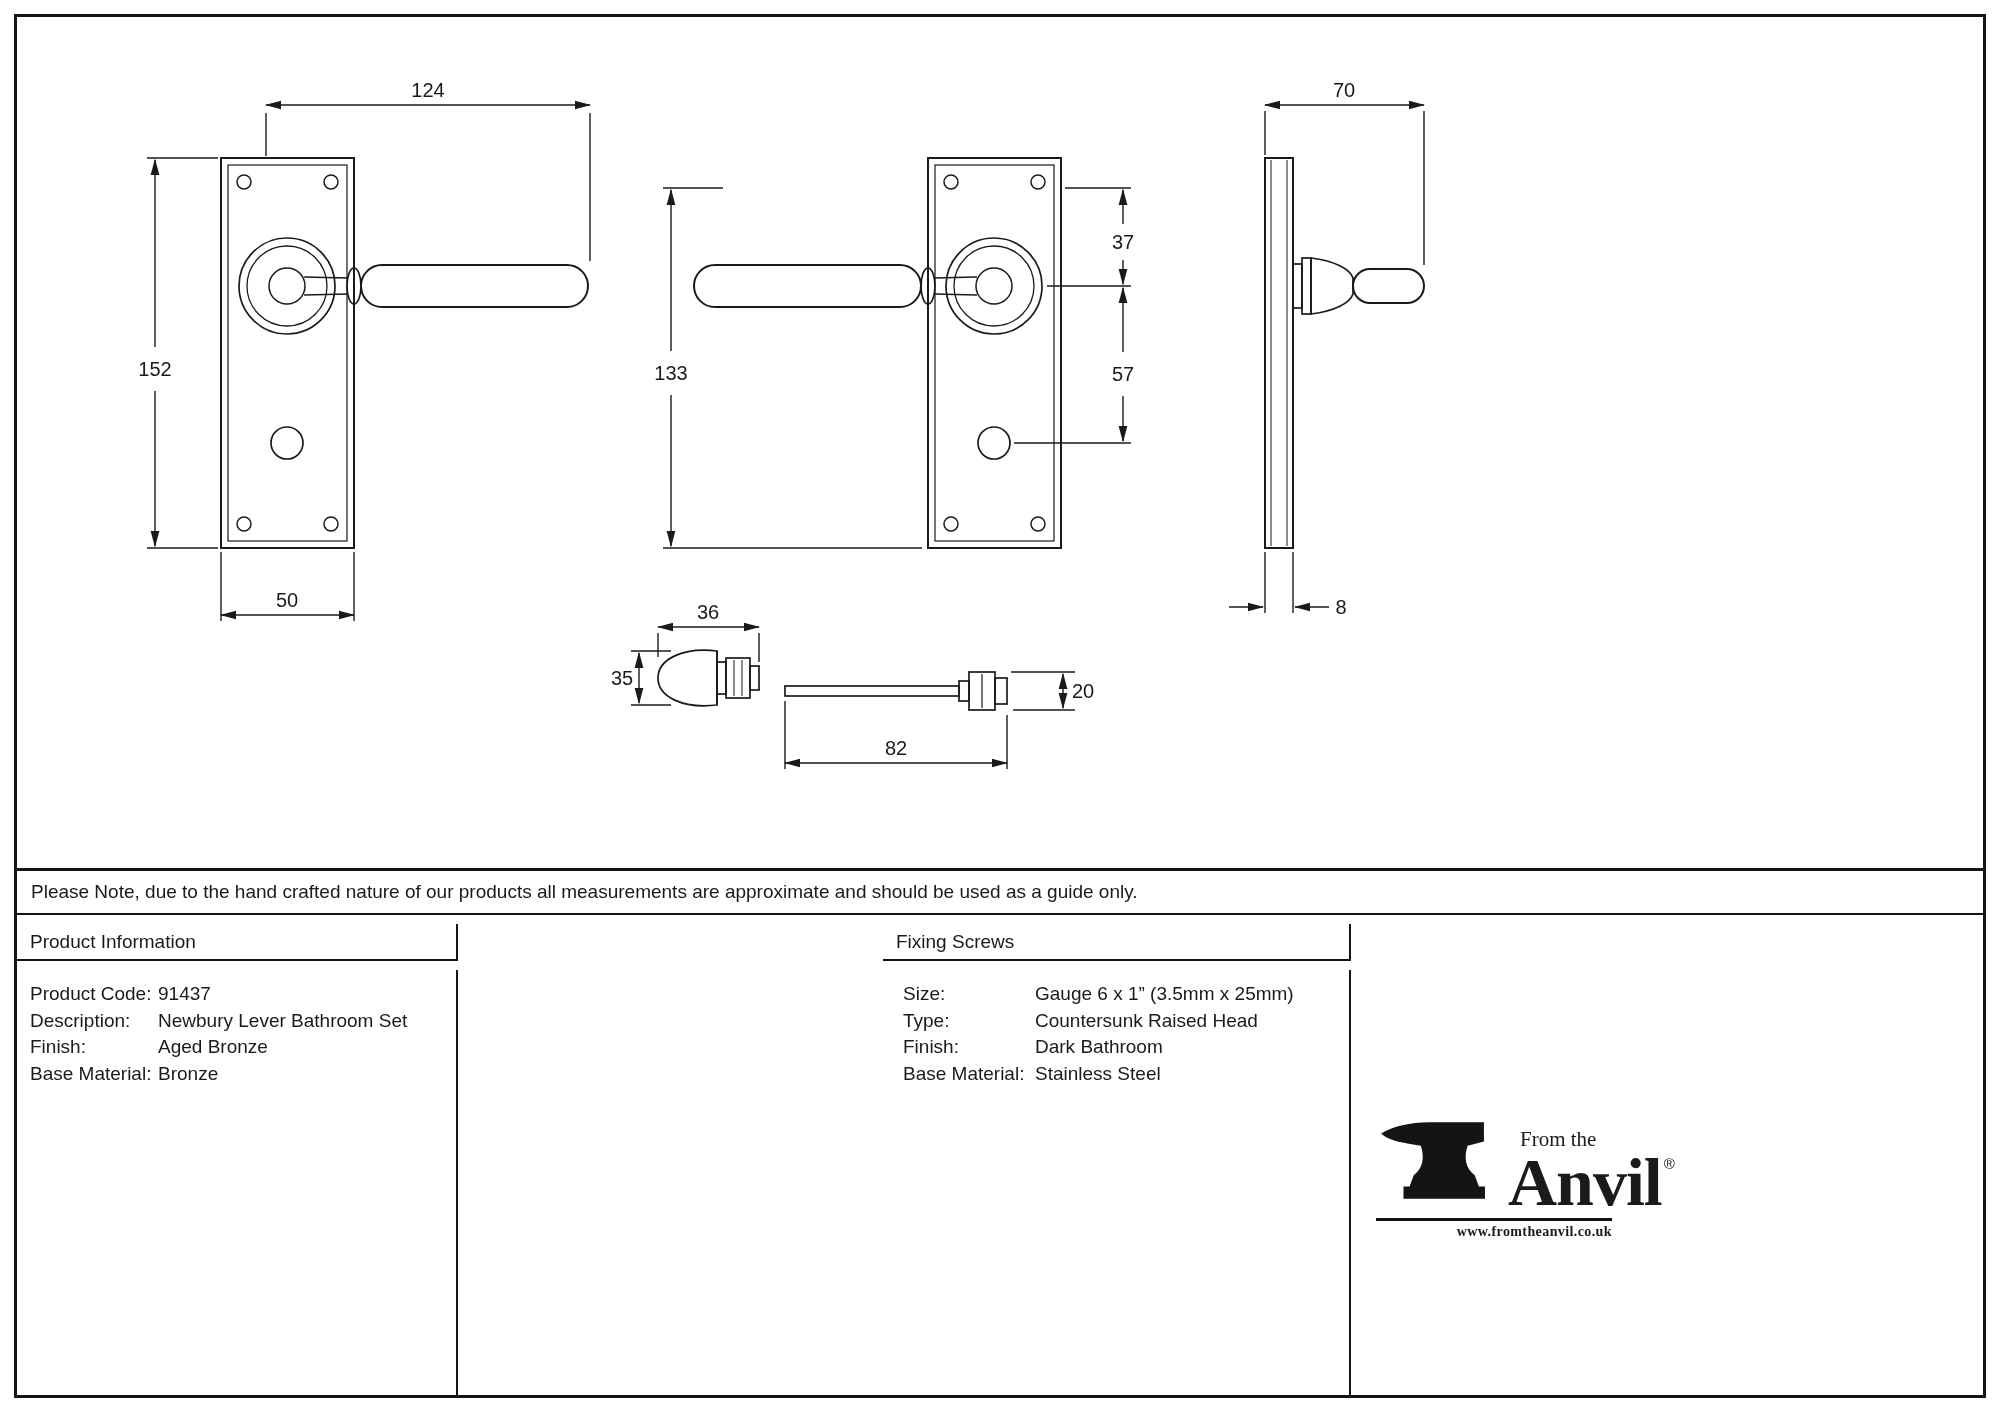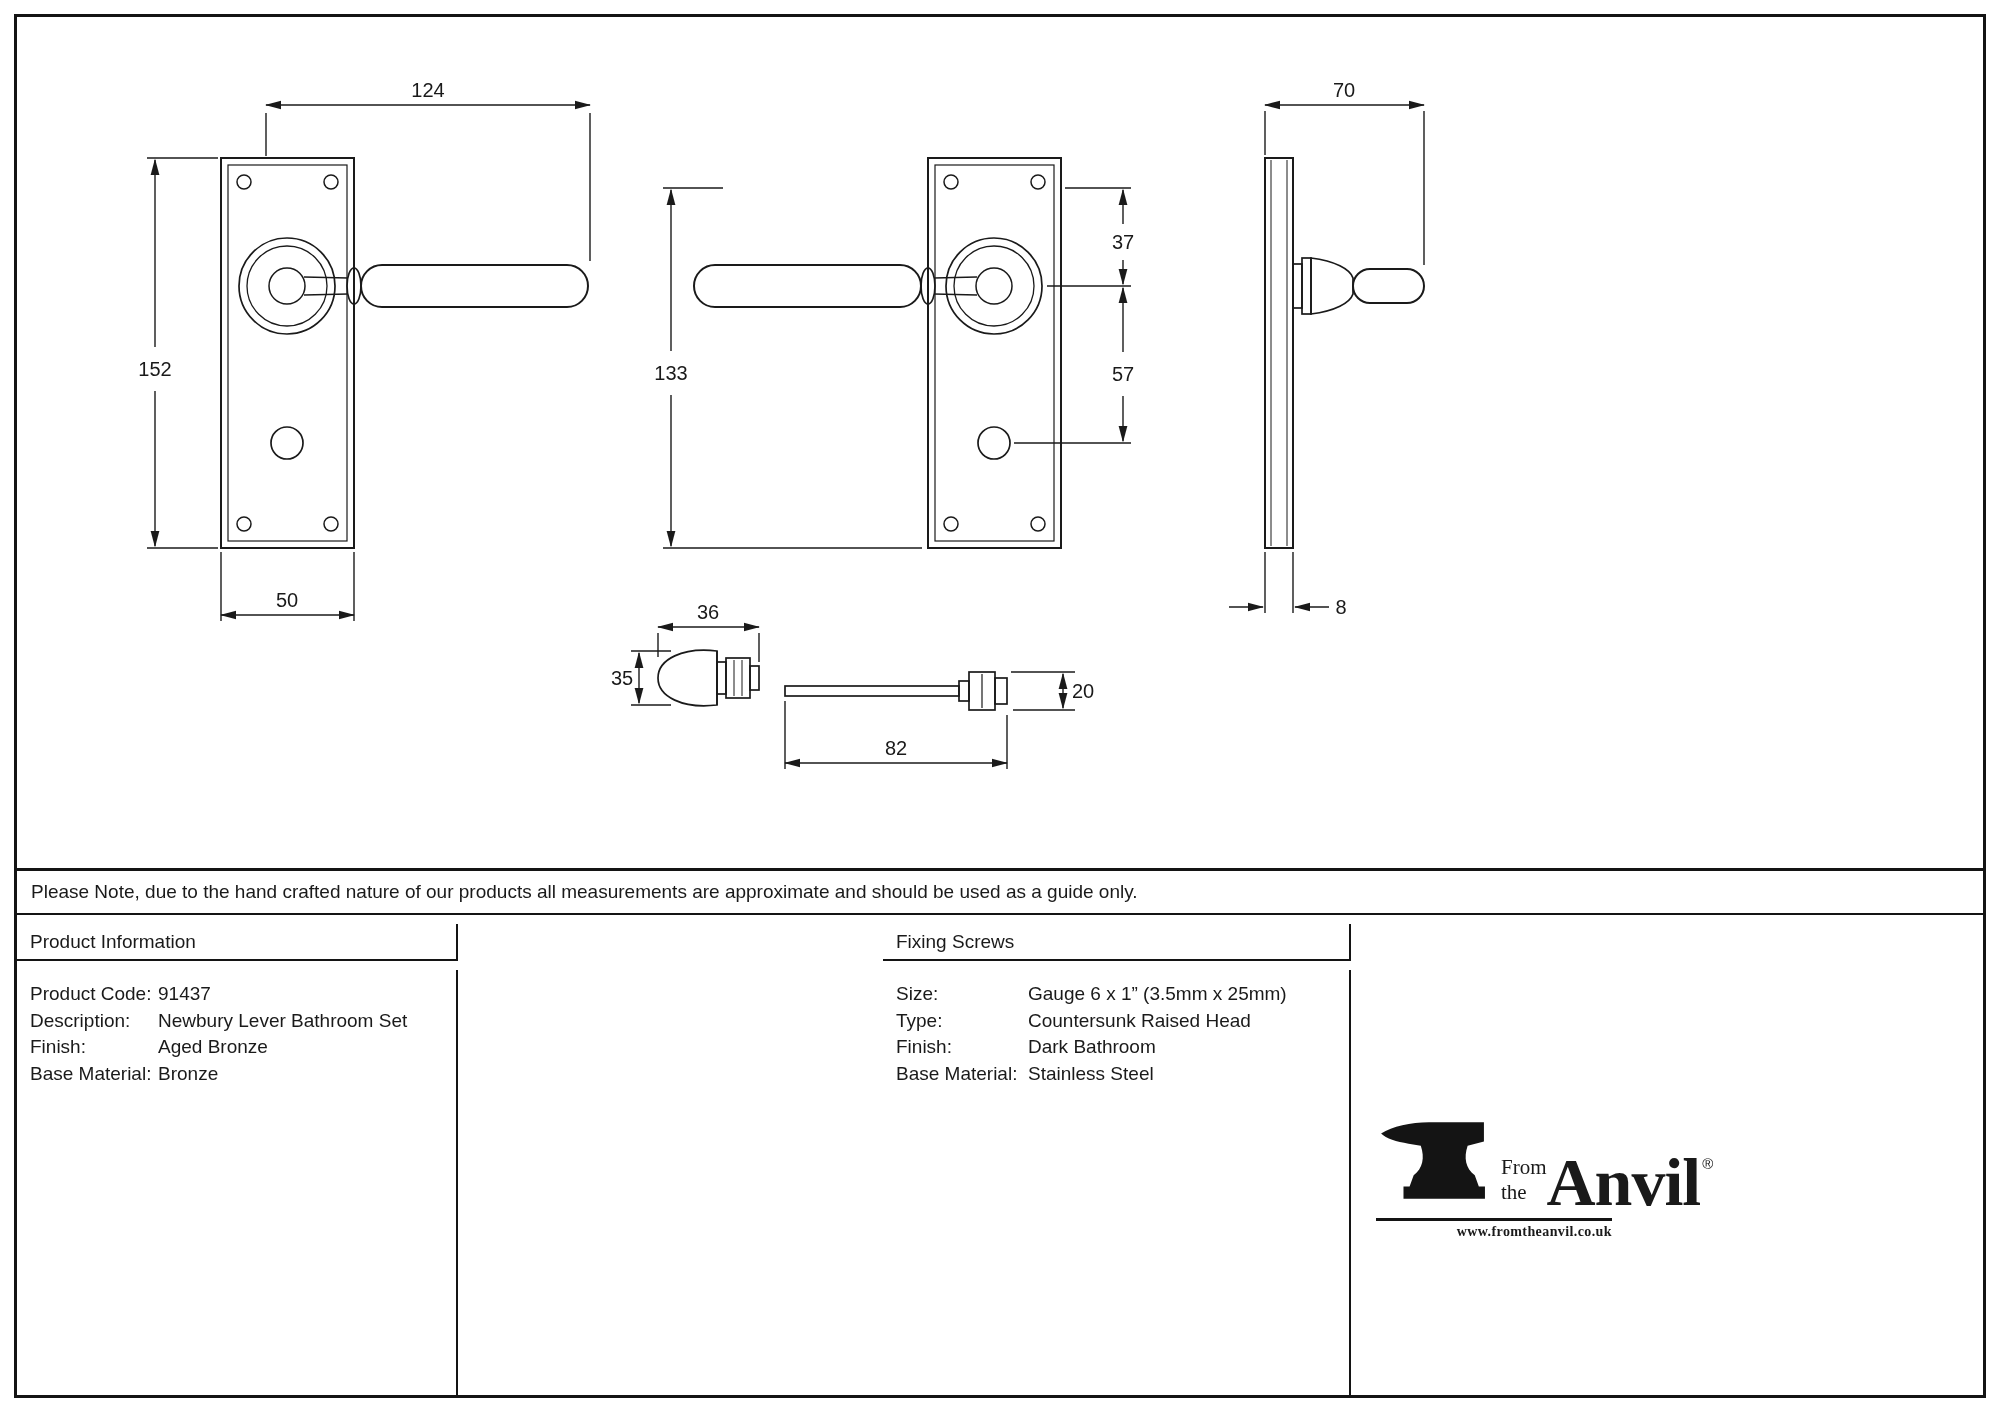--- a/index.html
+++ b/index.html
@@ -47,34 +47,34 @@
   .hdr.col2 { grid-column: 2; }
   .hdr.col3 { grid-column: 3; }
   .cell {
     grid-row: 3;
     border-right: 2px solid #141414;
     padding: 11px 13px;
     line-height: 26.5px;
   }
   .cell.col1 { grid-column: 1; }
   .cell.col2 { grid-column: 2; }
-  .cell.col3 { grid-column: 3; }
+  .cell.col3 { grid-column: 3; margin-left: 7px; }
   .kv-row { display: flex; }
   .kv-label { width: 128px; flex: none; }
   .cell.col3 .kv-label { width: 132px; }
 
   .logo-cell {
     grid-column: 4; grid-row: 2 / 4;
     display: flex; align-items: center;
     padding-left: 16px;
   }
   .logo { width: 236px; margin-top: 36px; }
   .logo-top { display: flex; align-items: flex-end; }
   .anvil-icon { width: 112px; height: 96px; flex: none; }
-  .logo-words { display: flex; flex-direction: row; margin-left: 1px; }
+  .logo-words { display: flex; flex-direction: column; margin-left: 20px; }
   .from-the {
     font-family: "Liberation Serif", serif;
     font-size: 21px; margin-left: 12px; margin-bottom: 3px;
   }
   .anvil-line { display: flex; align-items: flex-start; }
   .anvil-word {
     font-family: "Liberation Serif", serif;
     font-size: 68px; font-weight: 700; line-height: 0.82; letter-spacing: -1px;
   }
   .reg { font-size: 15px; margin-top: 0; margin-left: 2px; }

